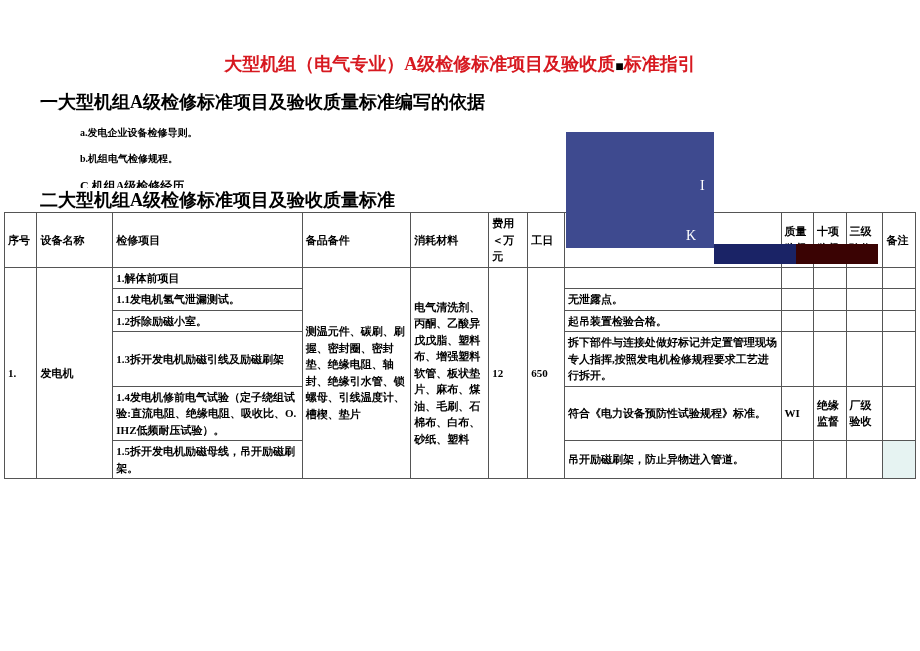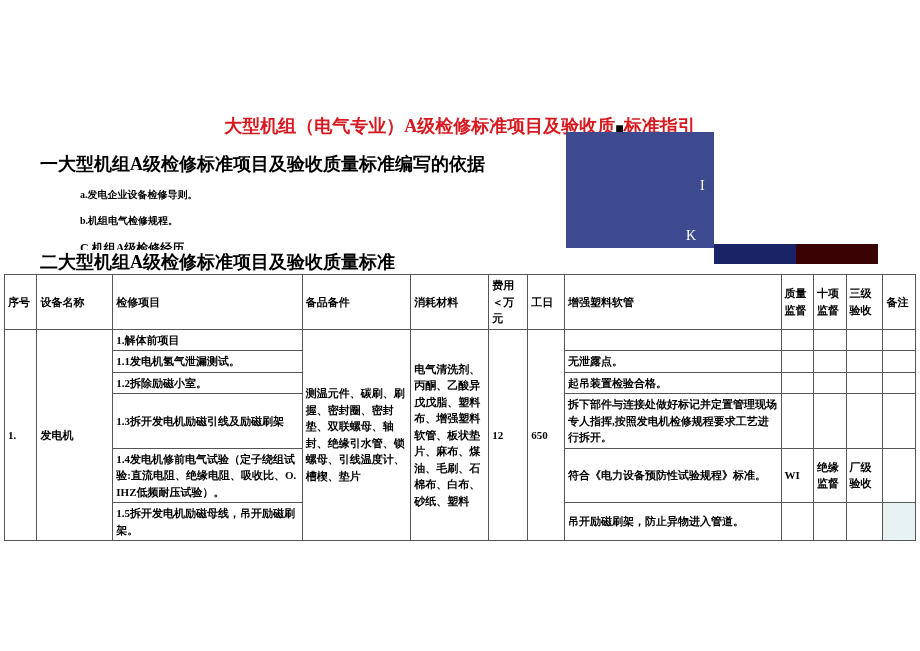--- a/index.html
+++ b/index.html
@@ -7,21 +7,21 @@
       font-family: "SimSun", "宋体", serif;
       font-size: 12px;
       background: #fff;
       color: #000;
       width: 920px;
       height: 651px;
       position: relative;
       overflow: hidden;
     }
     .header-area {
-      padding-top: 114px;
+      padding-top: 52px;
       text-align: center;
     }
     .title {
       font-size: 18px;
       font-weight: bold;
       color: #d71920;
     }
     .title-black-sq {
       color: #000;
       font-size: 14px;
@@ -147,21 +147,21 @@
     <th>增强塑料软管</th>
     <th>质量监督</th>
     <th>十项监督</th>
     <th>三级验收</th>
     <th>备注</th>
   </tr>
   <tr>
     <td rowspan="6">1.</td>
     <td rowspan="6">发电机</td>
     <td>1.解体前项目</td>
-    <td rowspan="6">测温元件、碳刷、刷握、密封圈、密封垫、双联螺母、轴封、绝缘引水管、锁螺母、引线温度计、槽楔、垫片</td>
+    <td rowspan="6">测温元件、碳刷、刷握、密封圈、密封垫、绝缘电阻、轴封、绝缘引水管、锁螺母、引线温度计、槽楔、垫片</td>
     <td rowspan="6">电气清洗剂、丙酮、乙酸异戊戊脂、塑料布、增强塑料软管、板状垫片、麻布、煤油、毛刷、石棉布、白布、砂纸、塑料</td>
     <td rowspan="6">12</td>
     <td rowspan="6">650</td>
     <td></td>
     <td></td>
     <td></td>
     <td></td>
     <td></td>
   </tr>
   <tr>

